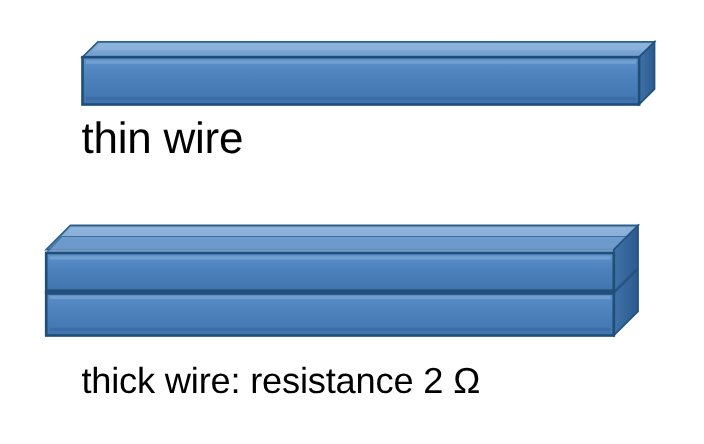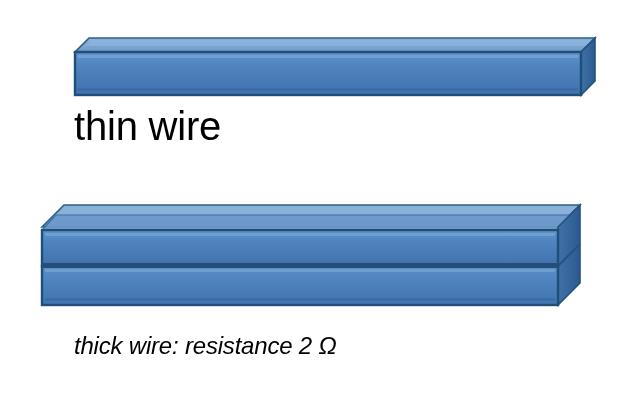--- a/index.html
+++ b/index.html
@@ -37,23 +37,22 @@
   }
   #caption-thin {
     left: 74px;
     top: 104px;
     font-size: 40px;
     line-height: 44px;
   }
   #caption-thick {
     left: 74px;
     top: 324px;
-    font-size: 24px;
+    font-size: 33px;
     line-height: 44px;
-    font-style: italic;
   }
 </style>
 </head>
 <body>
 
 <div id="stage">
 
   <svg class="figure-svg" viewBox="0 0 640 404" xmlns="http://www.w3.org/2000/svg">
     <defs>
 

